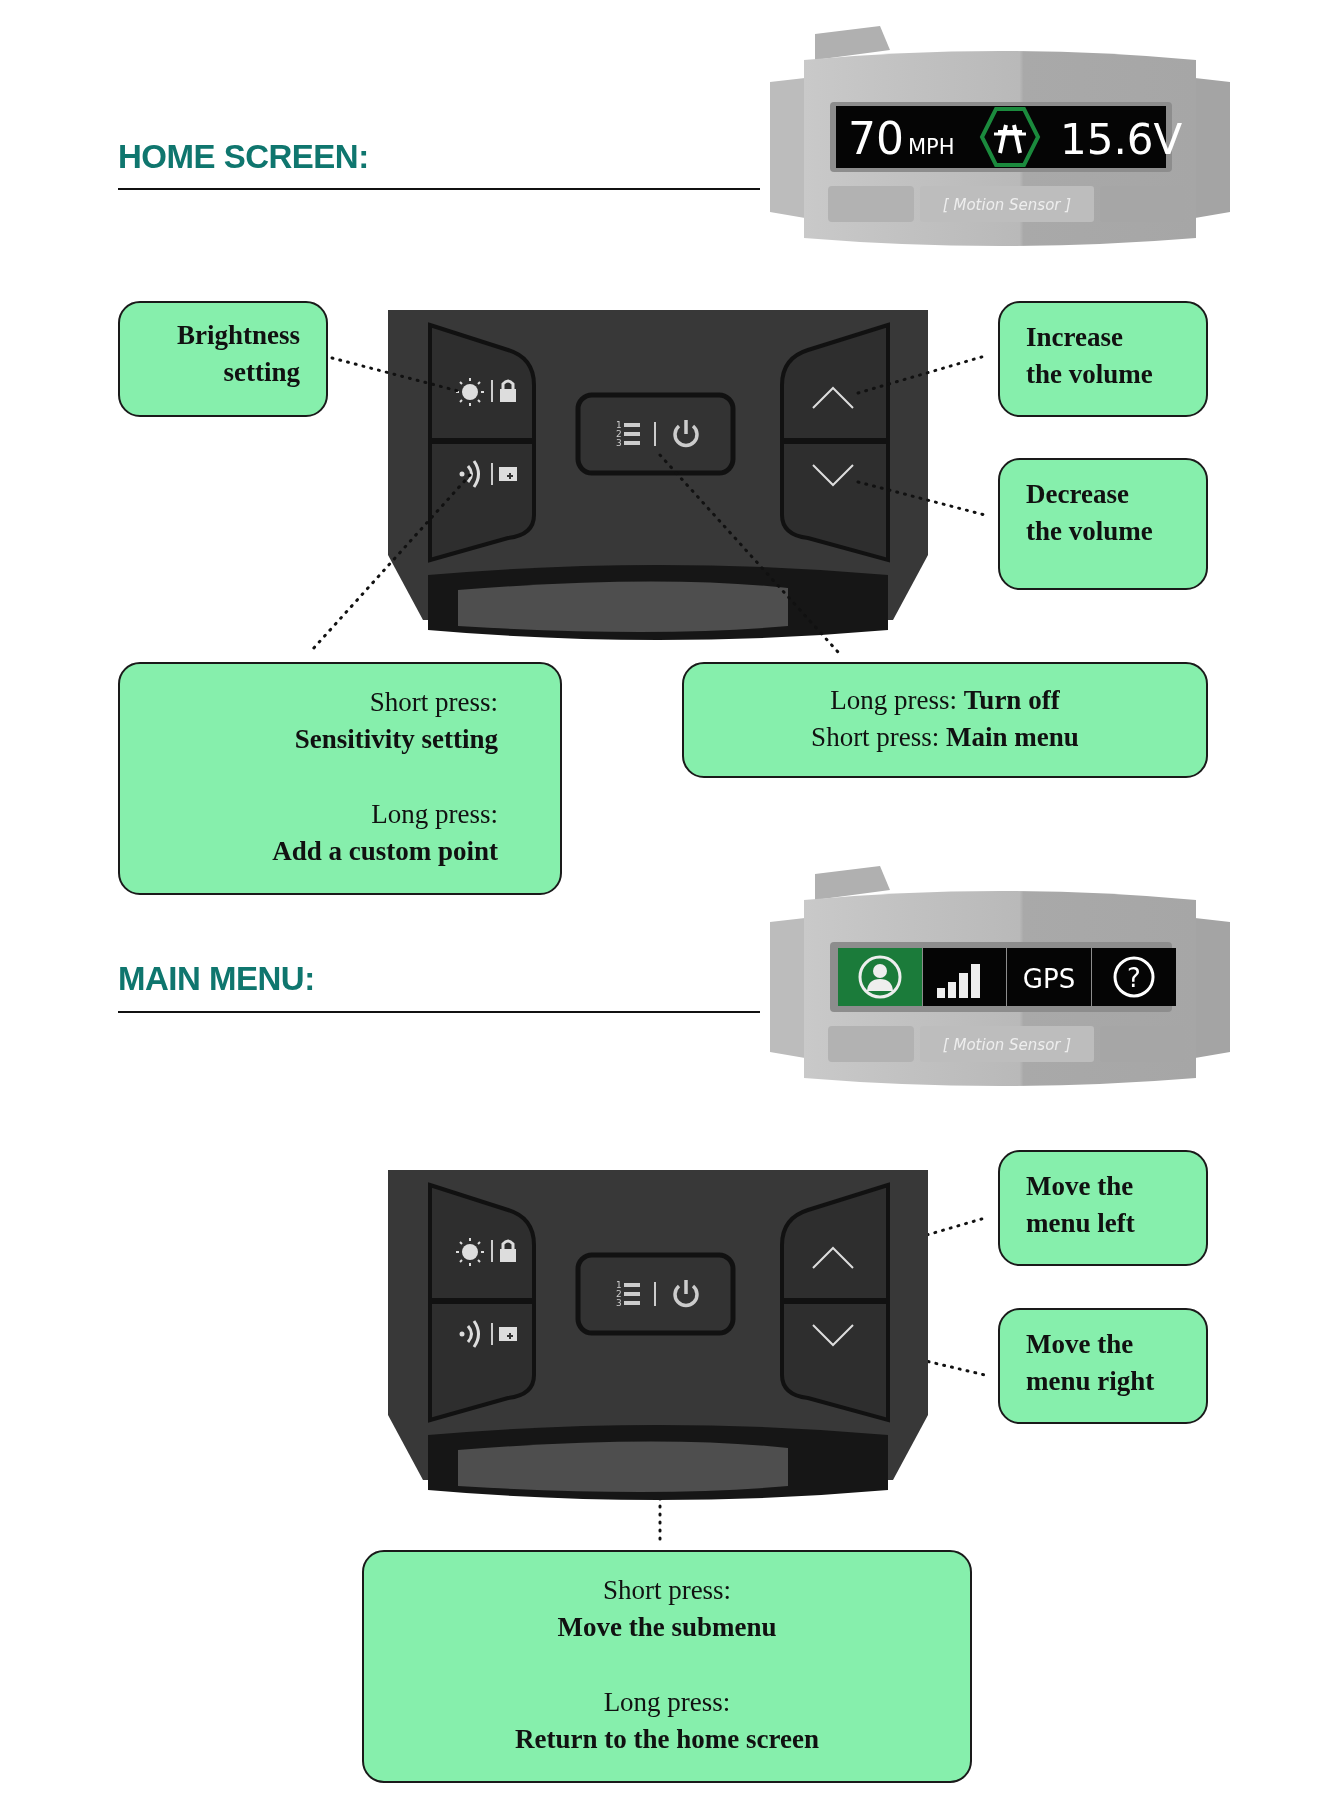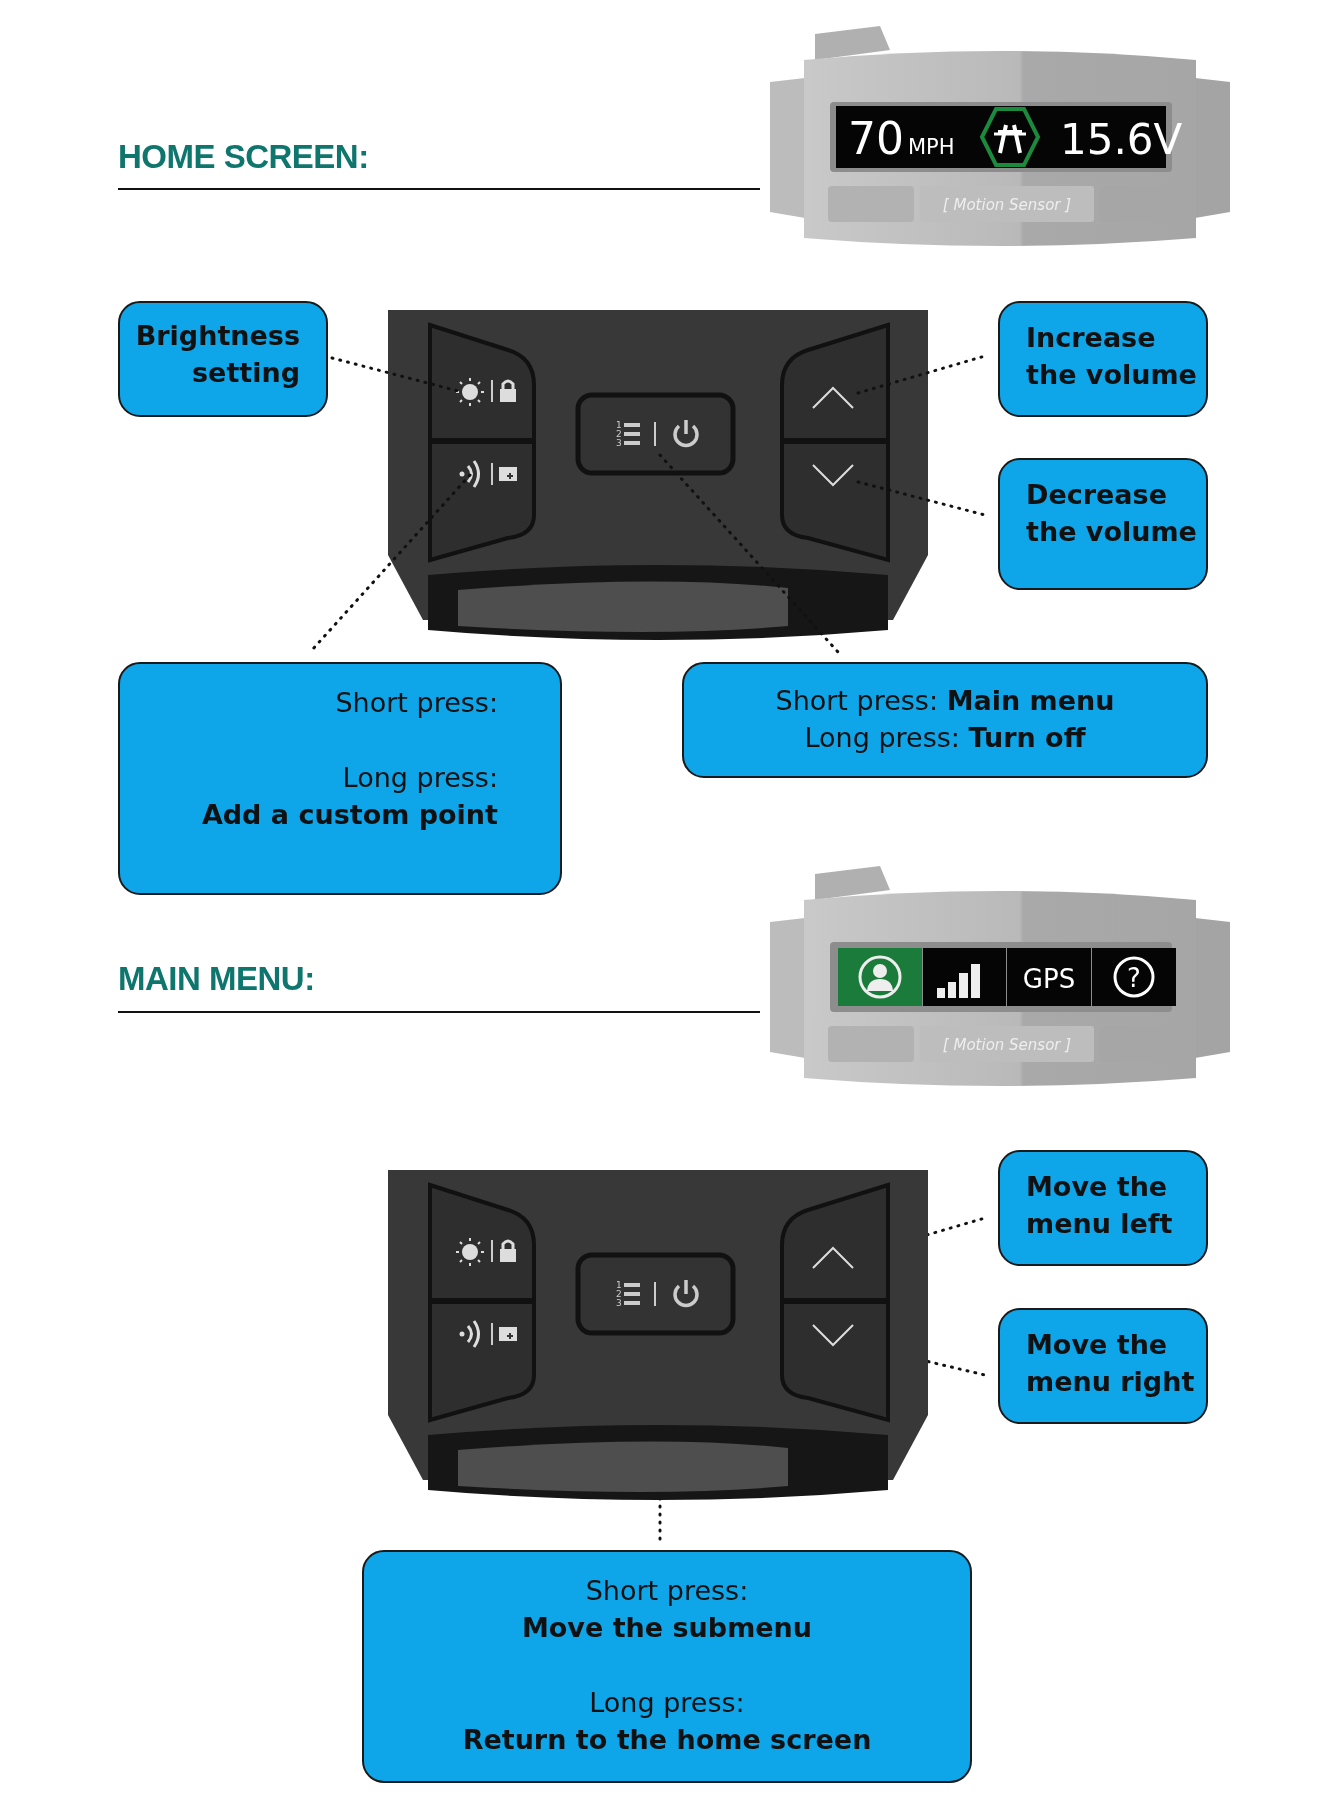--- a/index.html
+++ b/index.html
@@ -6,22 +6,22 @@
   body { width: 1335px; height: 1815px; position: relative; overflow: hidden;
          font-family: "DejaVu Sans", sans-serif; color: #111; }
   .abs { position: absolute; }
 
   
   .section-title { position: absolute; left: 118px; font-family: "Liberation Sans", sans-serif;
                    font-weight: bold; font-size: 33px; letter-spacing: -0.5px; color: #0f766e; }
   .section-rule { position: absolute; left: 118px; height: 2px; background: #111; }
 
   
-  .callout { position: absolute; border: 2px solid #1a1a1a; border-radius: 22px; background: #0ea5e9;
-             box-sizing: border-box; font-size: 27px; line-height: 37px; }
+  .callout { position: absolute; border: 2px solid #1a1a1a; border-radius: 22px; background: #86efac;
+             box-sizing: border-box; font-size: 27px; line-height: 37px; font-family: Liberation Serif, serif; }
   .callout .b { font-weight: bold; display: block; }
   .callout .n { display: block; font-weight: normal; }
   .callout .gap { display: block; height: 38px; }
 
   
   .unit { position: absolute; width: 480px; height: 240px; text-decoration: underline; }
   .unit svg { width: 100%; height: 100%; display: block; }
 
   
   .remote { position: absolute; width: 540px; height: 330px; }
@@ -143,27 +143,28 @@
 <div class="callout" style="left:998px; top:301px; width:210px; height:116px; padding:16px 0 0 26px;">
   <span class="b">Increase</span>
   <span class="b">the volume</span>
 </div>
 <div class="callout" style="left:998px; top:458px; width:210px; height:132px; padding:16px 0 0 26px;">
   <span class="b">Decrease</span>
   <span class="b">the volume</span>
 </div>
 <div class="callout" style="left:118px; top:662px; width:444px; height:233px; text-align:right; padding:20px 62px 0 0;">
   <span class="n">Short press:</span>
+  <span class="b">Sensitivity setting</span>
   <span class="gap"></span>
   <span class="n">Long press:</span>
   <span class="b">Add a custom point</span>
 </div>
 <div class="callout" style="left:682px; top:662px; width:526px; height:116px; text-align:center; padding:18px 0 0 0;">
+  <span class="n"><span>Long press: </span><b>Turn off</b></span>
   <span class="n"><span>Short press: </span><b>Main menu</b></span>
-  <span class="n"><span>Long press: </span><b>Turn off</b></span>
 </div>
 
 <div class="section-title" style="top:960px;">MAIN MENU:</div>
 <div class="section-rule" style="top:1011px; width:642px;"></div>
 
 <div class="unit" style="left:760px; top:860px;">
   <svg viewBox="0 0 480 240">
     <path d="M10 62 L45 58 L45 198 L10 192 Z" fill="#bcbcbc"></path>
     <path d="M470 62 L435 58 L435 198 L470 192 Z" fill="#a4a4a4"></path>
     <path d="M55 14 L120 6 L130 30 L55 40 Z" fill="#b0b0b0"></path>

